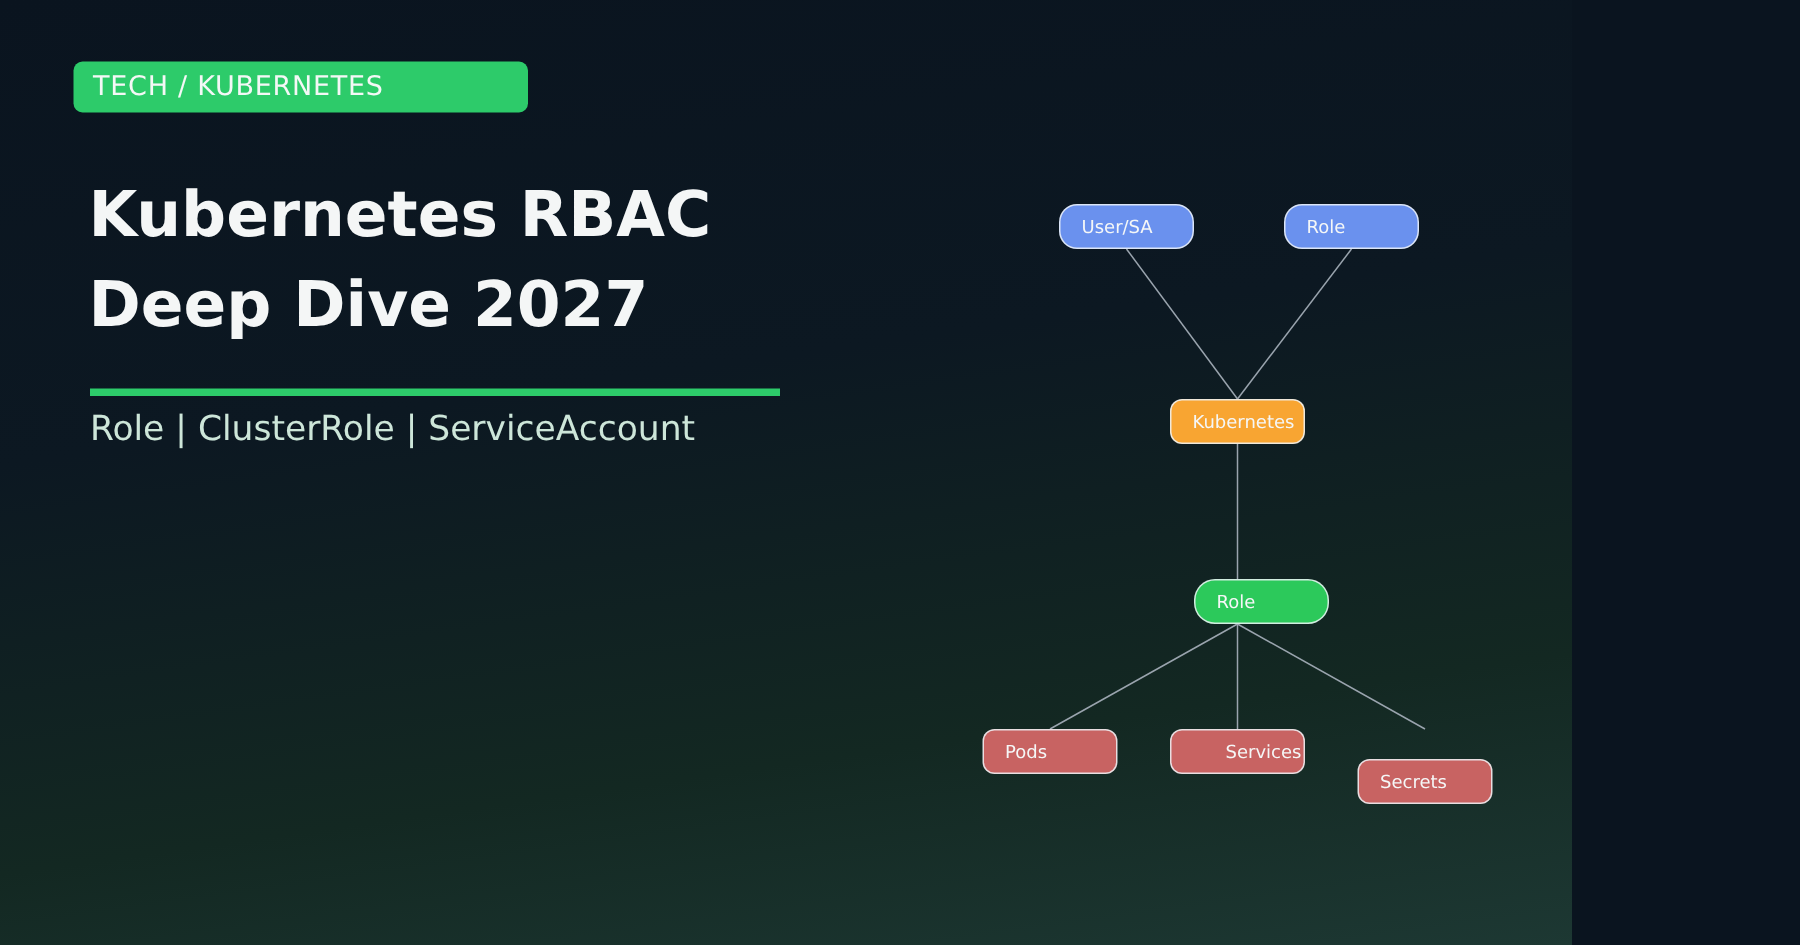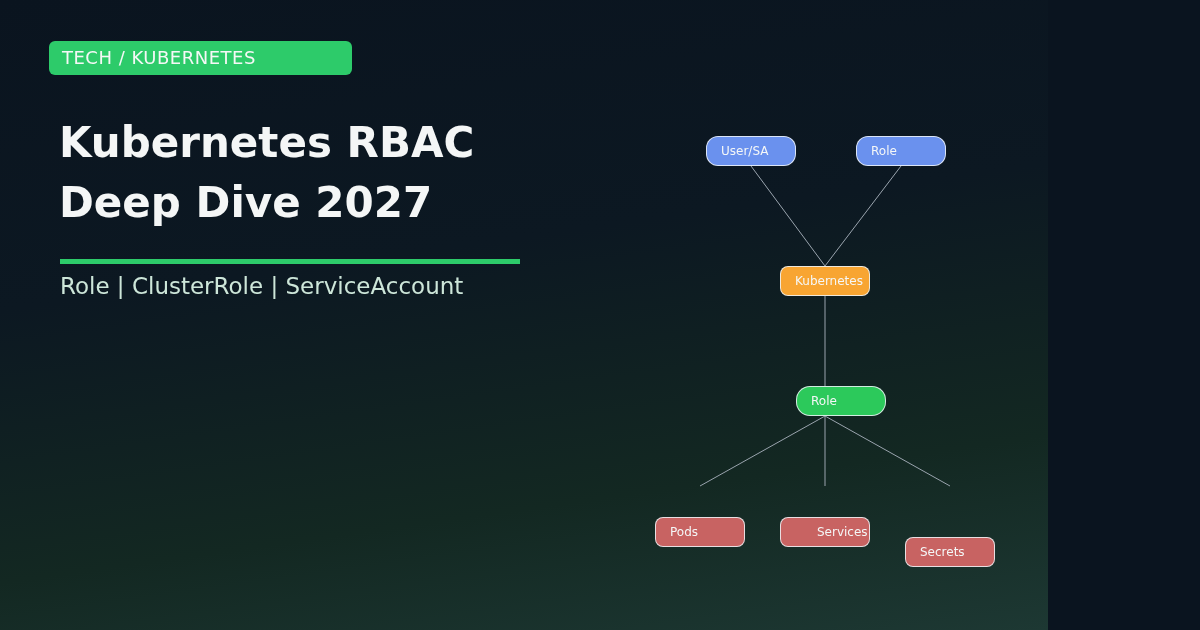--- a/index.html
+++ b/index.html
@@ -65,21 +65,21 @@
     color: #f5f7f7;
     font-size: 12px;
     line-height: 28px;
     padding-left: 14px;
     white-space: nowrap;
     overflow: hidden;
   }
   .node-blue   { background: #6a91ee; border-radius: 12px; }
   .node-orange { background: #f8a532; }
   .node-green  { background: #2cc95b; }
-  .node-red    { background: #c86362; margin-top: 31px; }
+  .node-red    { background: #c86362; }
   .n-usersa      { left: 706px; top: 136px; }
   .n-group       { left: 856px; top: 136px; }
   .n-rolebinding { left: 780px; top: 266px; }
   .n-role        { left: 796px; top: 386px; border-radius: 14px; }
   .n-pods        { left: 655px; top: 486px; }
   .n-services    { left: 780px; top: 486px; padding-left: 36px; }
   .n-secrets     { left: 905px; top: 506px; }
 </style>
 </head>
 <body>

